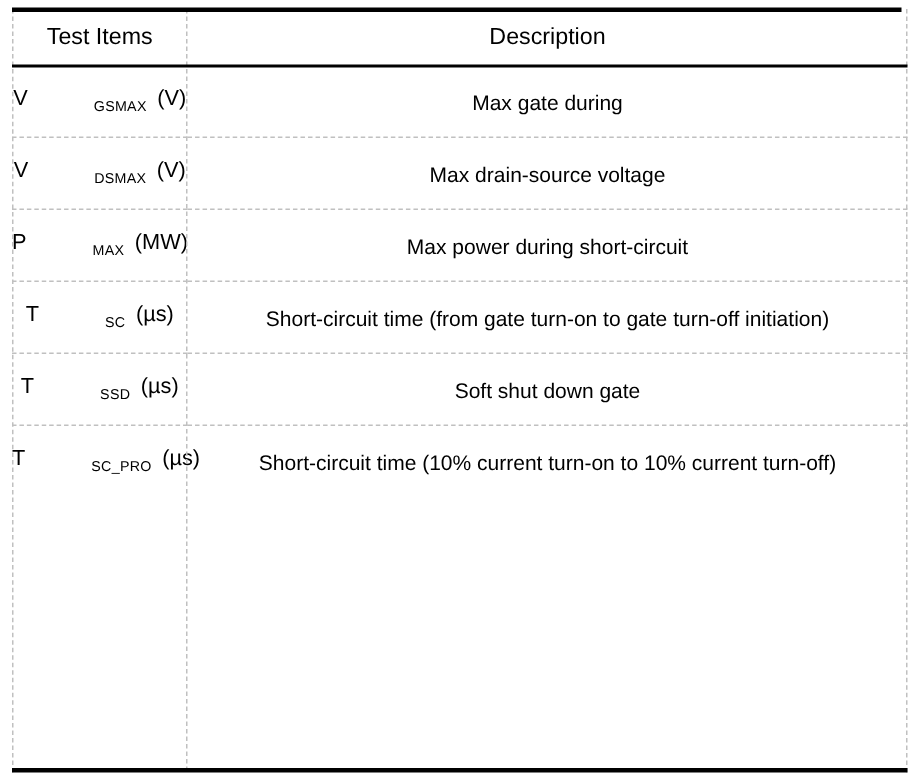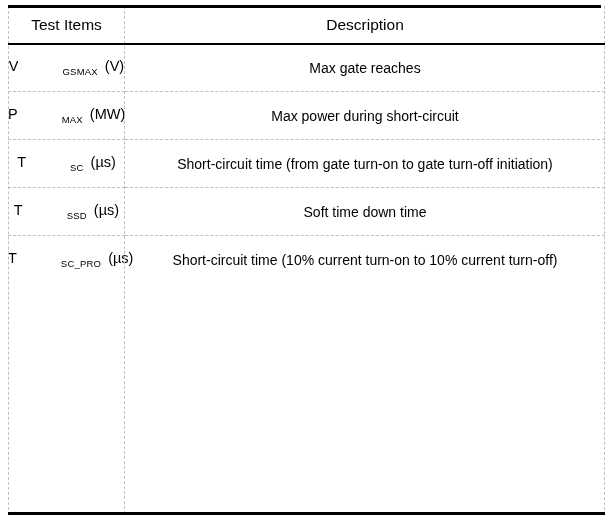--- a/index.html
+++ b/index.html
@@ -141,40 +141,44 @@
     <thead>
       <tr>
         <th>Test Items</th>
         <th>Description</th>
       </tr>
     </thead>
     <tbody>
 
       <tr>
         <td class="item-cell"><span class="sym">V</span><span class="sub">GSMAX</span><span class="unit">(V)</span></td>
-        <td class="desc-cell">Max gate reaches</td>
+        <td class="desc-cell">Max gate during</td>
       </tr>
 
+      <tr>
+        <td class="item-cell"><span class="sym">V</span><span class="sub">DSMAX</span><span class="unit">(V)</span></td>
+        <td class="desc-cell">Max drain-source voltage</td>
+      </tr>
 
 
       <tr>
         <td class="item-cell"><span class="sym">P</span><span class="sub">MAX</span><span class="unit">(MW)</span></td>
         <td class="desc-cell">Max power during short-circuit</td>
       </tr>
 
 
       <tr>
         <td class="item-cell"><span class="sym">T</span><span class="sub">SC</span><span class="unit">(µs)</span></td>
         <td class="desc-cell">Short-circuit time (from gate turn-on to gate turn-off initiation)</td>
       </tr>
 
 
       <tr>
         <td class="item-cell"><span class="sym">T</span><span class="sub">SSD</span><span class="unit">(µs)</span></td>
-        <td class="desc-cell">Soft time down time</td>
+        <td class="desc-cell">Soft shut down gate</td>
       </tr>
 
       <tr>
         <td class="item-cell"><span class="sym">T</span><span class="sub">SC_PRO</span><span class="unit">(µs)</span></td>
         <td class="desc-cell">Short-circuit time (10% current turn-on to 10% current turn-off)</td>
       </tr>
 
     </tbody>
   </table>
 

